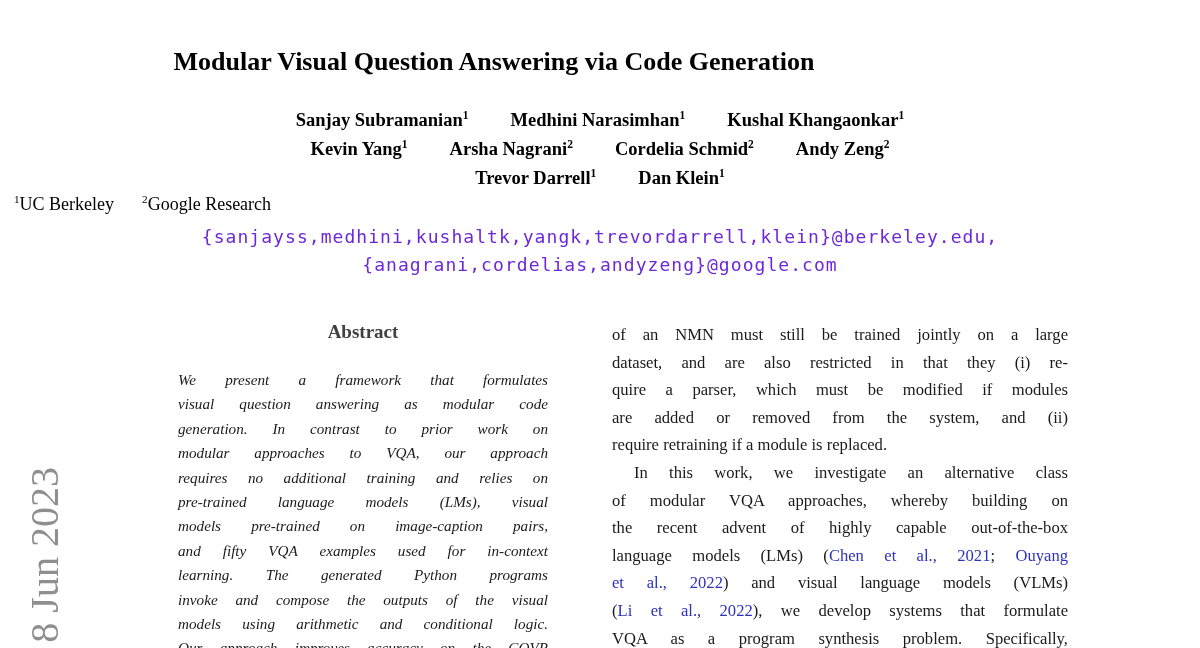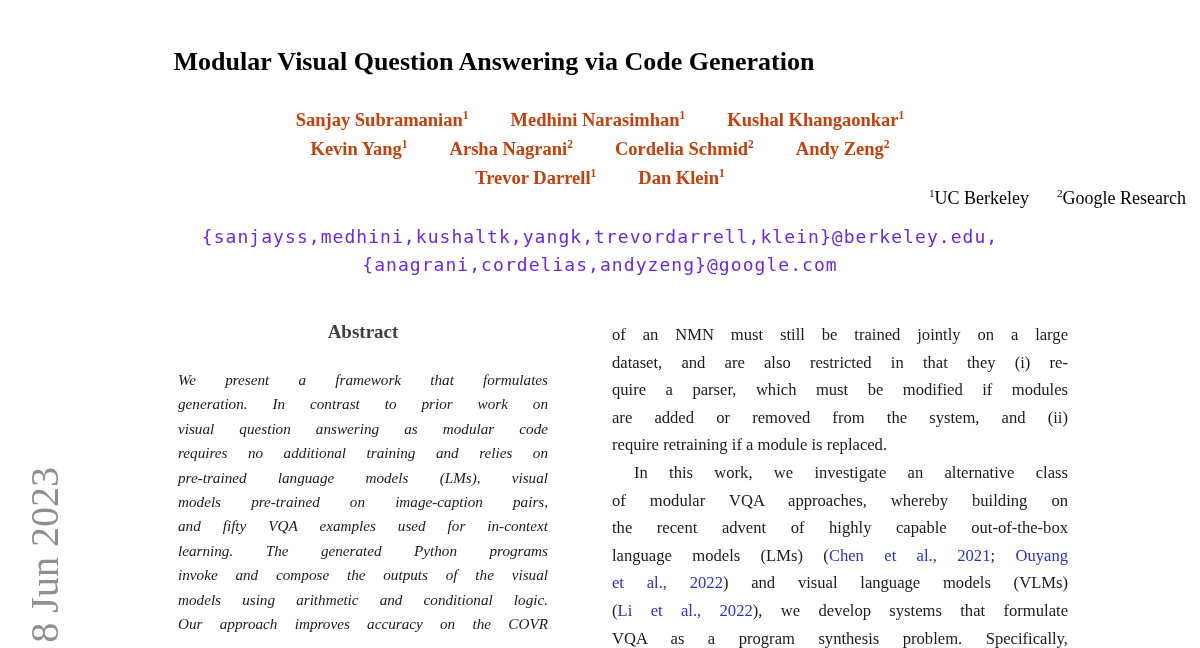--- a/index.html
+++ b/index.html
@@ -13,28 +13,28 @@
     transform:rotate(-90deg);transform-origin:0 0;
     font-size:40px;line-height:46px;color:#8f8f8f;white-space:nowrap;
     font-family:"Liberation Serif","DejaVu Serif",serif;
   }
   .title{
     position:absolute;top:47px;left:0;width:988px;margin:0;
     text-align:center;font-size:26px;font-weight:bold;color:#000;
   }
   .authors{
     position:absolute;top:106px;left:0;width:1200px;
-    text-align:center;font-weight:bold;font-size:18.5px;color:#c2410c;
+    text-align:center;font-weight:bold;font-size:18.5px;color:#000000;
   }
   .arow{height:29px;line-height:29px;}
   .author{margin:0 21px;white-space:nowrap;}
   sup{font-size:62%;line-height:0;}
   .affils{
-    position:absolute;top:188px;left:0;width:1200px;
-    text-align:right;font-size:18px;color:#000;
+    position:absolute;top:194px;left:0;width:1200px;
+    text-align:left;font-size:18px;color:#000;
   }
   .affil{margin:0 14px;white-space:nowrap;}
   .emails{
     position:absolute;top:223px;left:0;width:1200px;text-align:center;
     font-family:"DejaVu Sans Mono","Liberation Mono",monospace;
     font-size:18px;letter-spacing:1.05px;line-height:28px;color:#6d28d9;
   }
   .col-left{position:absolute;left:178px;top:321px;width:370px;}
   .abs-heading{
     margin:0 0 25px 0;text-align:center;
@@ -70,22 +70,23 @@
 
   <div class="emails" id="emails">
       <div>{sanjayss,medhini,kushaltk,yangk,trevordarrell,klein}@berkeley.edu,</div>
       <div>{anagrani,cordelias,andyzeng}@google.com</div>
     </div>
 
   <div class="col-left">
     <h2 class="abs-heading">Abstract</h2>
     <div class="abs-lines" id="abs-lines">
         <div class="pline">We present a framework that formulates</div>
+        <div class="pline">visual question answering as modular code</div>
         <div class="pline">generation. In contrast to prior work on</div>
-        <div class="pline">visual question answering as modular code</div>
+        <div class="pline">modular approaches to VQA, our approach</div>
         <div class="pline">requires no additional training and relies on</div>
         <div class="pline">pre-trained language models (LMs), visual</div>
         <div class="pline">models pre-trained on image-caption pairs,</div>
         <div class="pline">and fifty VQA examples used for in-context</div>
         <div class="pline">learning. The generated Python programs</div>
         <div class="pline">invoke and compose the outputs of the visual</div>
         <div class="pline">models using arithmetic and conditional logic.</div>
         <div class="pline">Our approach improves accuracy on the COVR</div>
       </div>
   </div>

